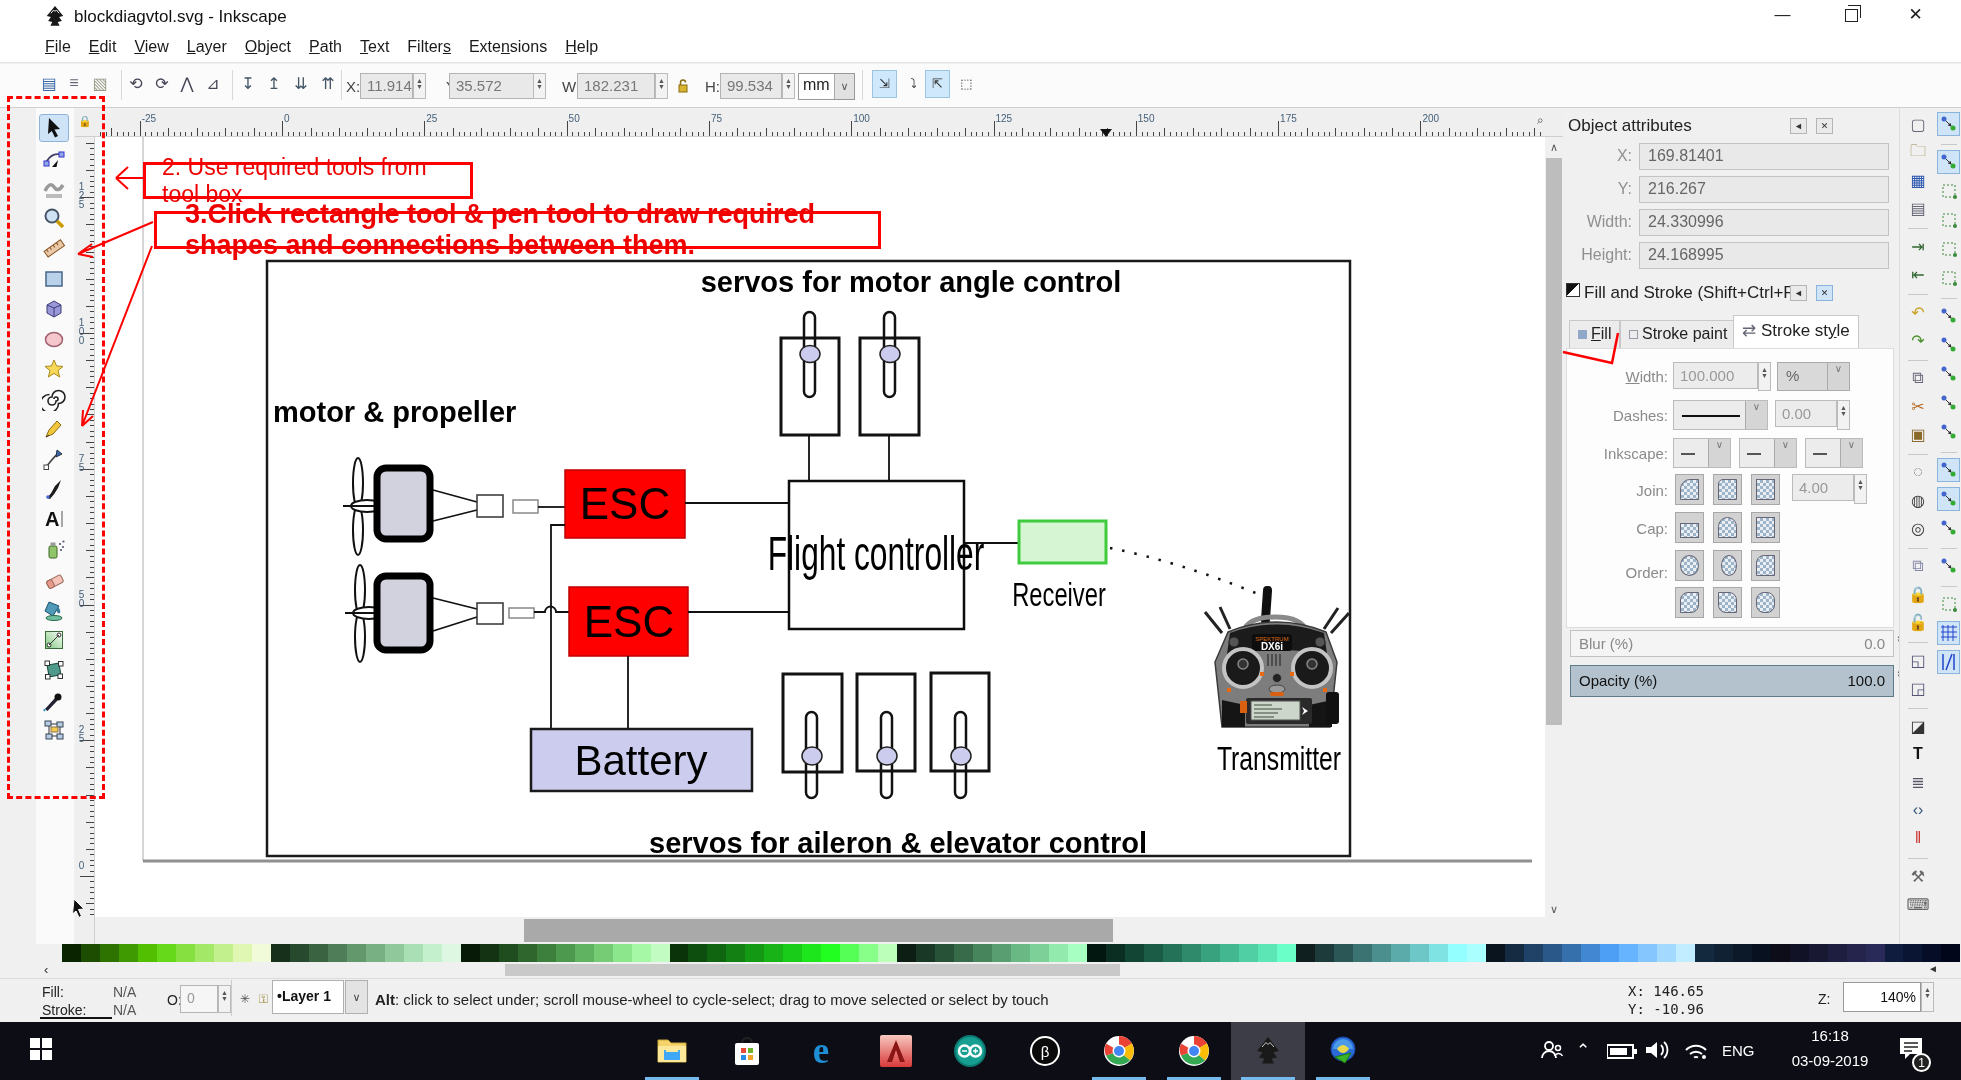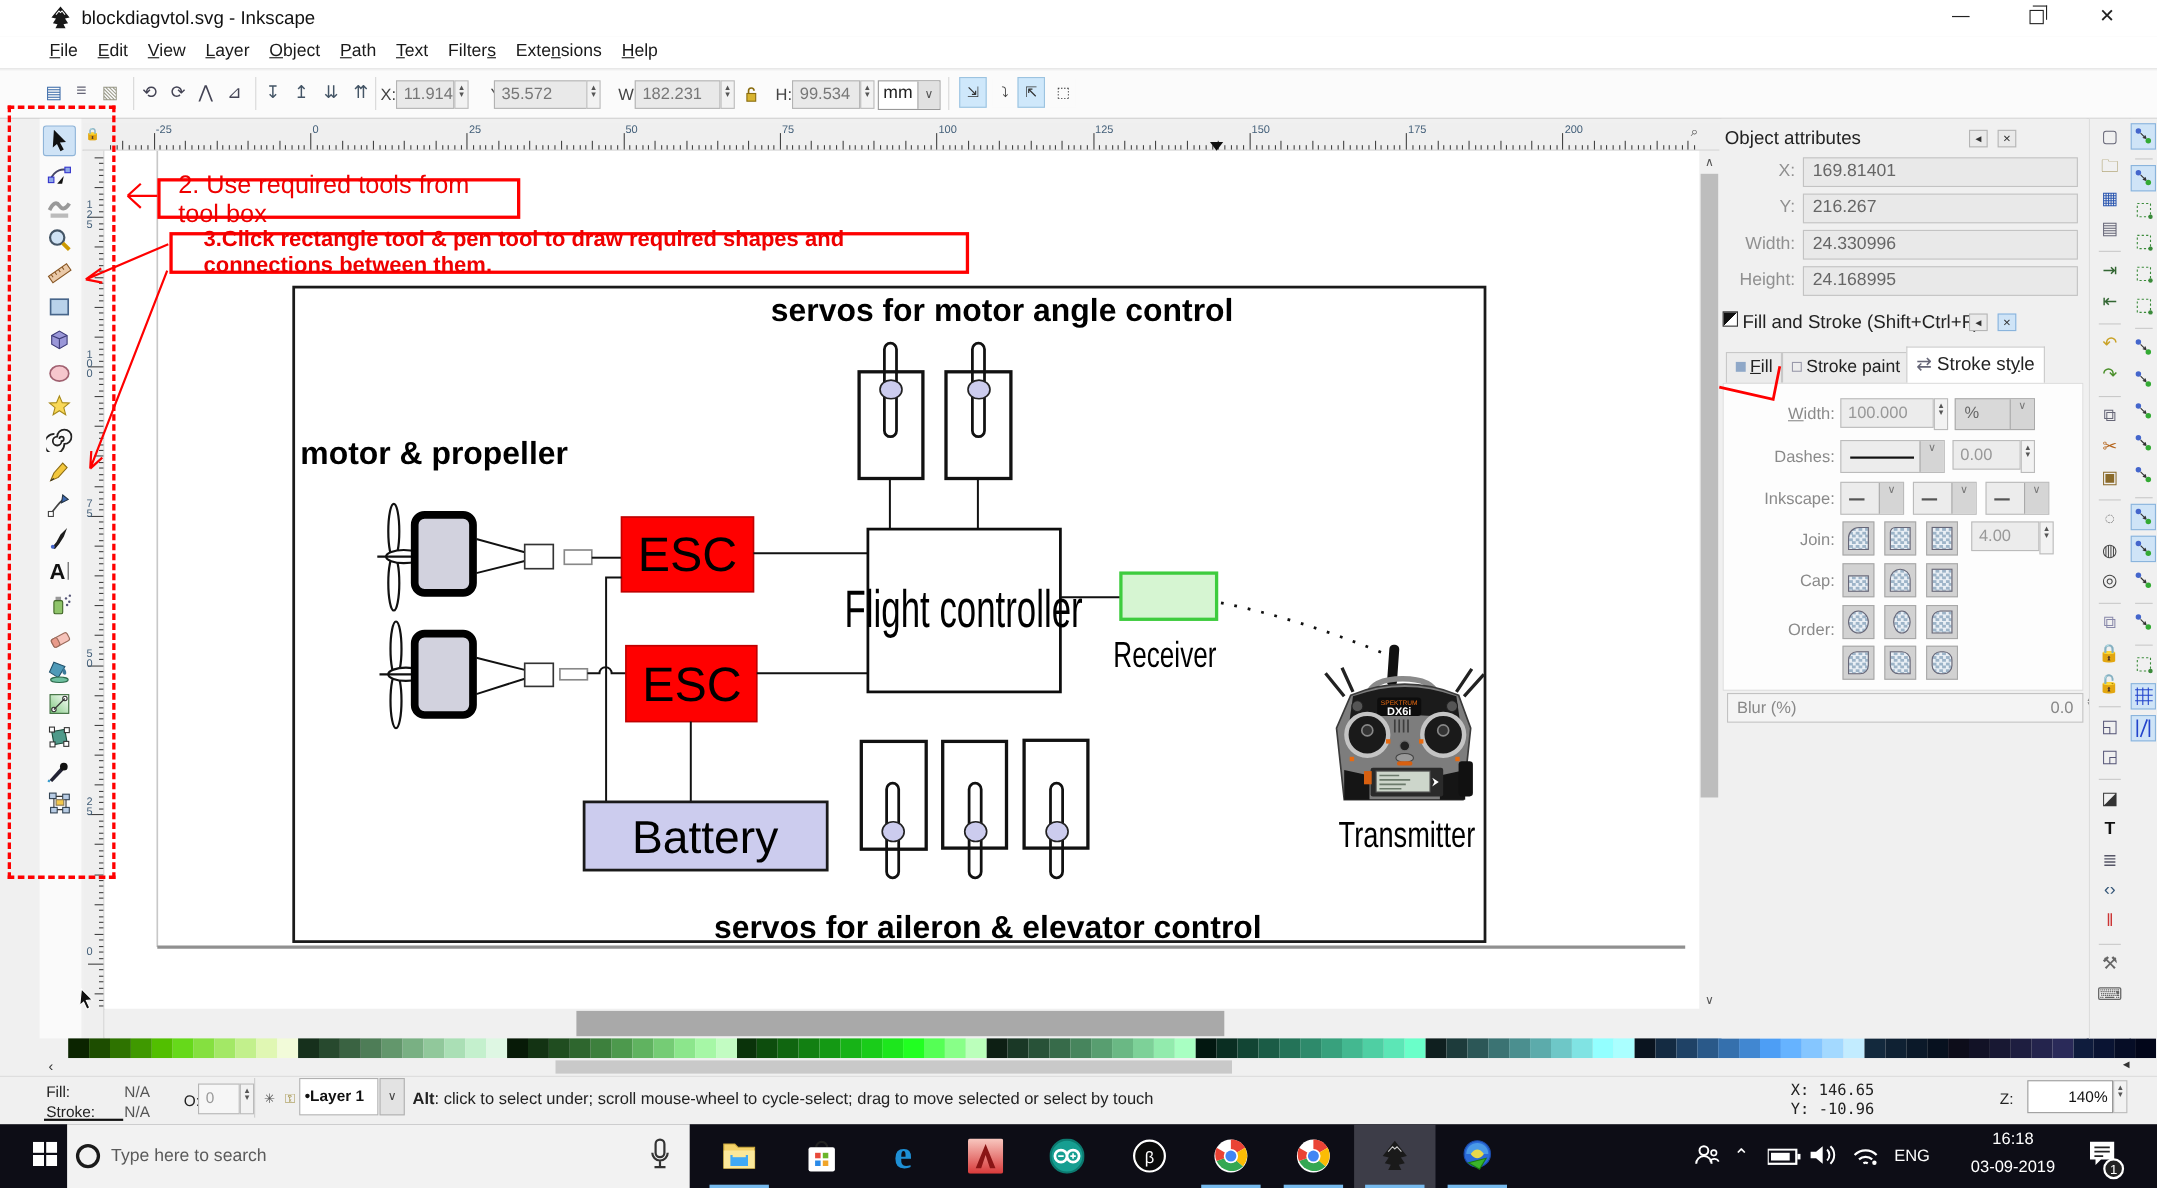--- a/index.html
+++ b/index.html
@@ -1100,20 +1100,25 @@
     </div>
   <div class="jbtn abs" style="left:1751px;top:587px">
       <i style="border-radius:8px"></i>
     </div>
 
   <div class="slider-row abs" style="top:630px">
       <span style="position:absolute;left:8px;top:4px">Blur (%)</span>
       <span style="position:absolute;right:8px;top:4px">0.0</span>
       <div class="mini-spin">▲<br>▼</div>
     </div>
+  <div class="slider-row abs" style="top:665px;height:32px;background:#b3c2cd;border-color:#5f7b8a;color:#111">
+      <span style="position:absolute;left:8px;top:6px">Opacity (%)</span>
+      <span style="position:absolute;right:8px;top:6px">100.0</span>
+      <div class="mini-spin">▲<br>▼</div>
+    </div>
 
   <div class="abs cmdcol">
       <div id="cmdicons">
         <div class="icon-cell" style="left: 6px; top: 4px; width: 24px; height: 24px; font-size: 16px; color: rgb(102, 102, 119);">▢</div>
         <div class="icon-cell" style="left: 6px; top: 32px; width: 24px; height: 24px; font-size: 16px; color: rgb(154, 138, 74);">🗀</div>
         <div class="icon-cell" style="left: 6px; top: 60px; width: 24px; height: 24px; font-size: 16px; color: rgb(42, 86, 176);">▦</div>
         <div class="icon-cell" style="left: 6px; top: 88px; width: 24px; height: 24px; font-size: 16px; color: rgb(102, 102, 119);">▤</div>
         <div class="col-sep" style="left: 8px; top: 120px; width: 20px; position: absolute;"></div>
         <div class="icon-cell" style="left: 6px; top: 126px; width: 24px; height: 24px; font-size: 16px; color: rgb(51, 102, 51);">⇥</div>
         <div class="icon-cell" style="left: 6px; top: 154px; width: 24px; height: 24px; font-size: 16px; color: rgb(51, 102, 51);">⇤</div>
@@ -1273,28 +1278,20 @@
       </div>
     </div>
 
   <div class="abs taskbar"></div>
   <svg class="abs" style="left:30px;top:1038px" width="22" height="22" viewBox="0 0 22 22">
       <rect x="0" y="0" width="10" height="10" fill="#fff"></rect>
       <rect x="12" y="0" width="10" height="10" fill="#fff"></rect>
       <rect x="0" y="12" width="10" height="10" fill="#fff"></rect>
       <rect x="12" y="12" width="10" height="10" fill="#fff"></rect>
     </svg>
-  <div class="abs search">
-    <div style="width:22px;height:22px;border:3px solid #1a1a1a;border-radius:50%;margin-left:8px"></div>
-    <div class="search-text">Type here to search</div>
-    <svg class="abs" style="left:530px;top:12px" width="18" height="30" viewBox="0 0 18 30">
-        <rect x="5" y="2" width="8" height="16" rx="4" fill="none" stroke="#333" stroke-width="2"></rect>
-        <path d="M2 14 a7 7 0 0 0 14 0 M9 21 v5 M4 27 h10" stroke="#333" stroke-width="2" fill="none"></path>
-      </svg>
-  </div>
   <div id="apps">
       <div class="tb-slot" style="left: 635px;">
         <svg width="32" height="30" viewBox="0 0 32 30">
           <path d="M2 4 h10 l3 3 h15 v19 H2 Z" fill="#f5d36a" stroke="#c9a63a"></path>
           <path d="M2 10 h28 v16 H2 Z" fill="#fbe89a"></path>
           <rect x="8" y="14" width="16" height="10" fill="#3fa9f5"></rect>
           <rect x="10" y="12" width="12" height="4" fill="#fbe89a"></rect>
         </svg>
         <div class="tb-underline"></div>
       </div>
@@ -1403,21 +1400,21 @@
   <svg class="abs" style="left:1898px;top:1036px" width="26" height="24" viewBox="0 0 26 24">
       <path d="M2 2 h22 v16 h-12 l-5 5 v-5 h-5 Z" fill="#fff"></path>
       <path d="M6 7 h14 M6 11 h14 M6 15 h8" stroke="#222" stroke-width="1.6"></path>
     </svg>
   <div class="abs" style="left:1912px;top:1053px;width:19px;height:19px;border-radius:50%;background:#222;border:2px solid #fff;color:#fff;font-size:12px;text-align:center;line-height:17px">1</div>
 
   <div class="dashed-rect"></div>
   <div class="ann-box" style="left:143px;top:162px;width:330px;height:37px;font-size:23px;font-weight:500;padding-left:16px">
       <span>2. Use required tools from tool box</span>
     </div>
-  <div class="ann-box" style="left:154px;top:211px;width:727px;height:38px;font-size:20px;font-weight:bold;padding-left:28px">
+  <div class="ann-box" style="left:154px;top:211px;width:727px;height:38px;font-size:27px;font-weight:bold;padding-left:28px">
       <span>3.Click rectangle tool &amp; pen tool to draw required shapes and connections between them.</span>
     </div>
   <svg class="abs" style="left:0;top:0;z-index:55;pointer-events:none" width="300" height="500" viewBox="0 0 300 500">
     <path d="M143 178 H116 M116 178 l12 -11 M116 178 l12 11" stroke="#f00" stroke-width="2" fill="none"></path>
     <path d="M153 222 L78 254 M78 254 l14 -10 M78 254 l15 3" stroke="#f00" stroke-width="2" fill="none"></path>
     <path d="M152 246 L82 426 M82 426 l1 -16 M82 426 l11 -10" stroke="#f00" stroke-width="2" fill="none"></path>
     <path d="M38 352 L63 332 M38 352 l3 -14 M38 352 l14 -2" stroke="#f00" stroke-width="0" fill="none"></path>
   </svg>
   <svg class="abs" style="left:1555px;top:325px;z-index:55" width="80" height="50" viewBox="0 0 80 50">
     <path d="M8 27 L57 38 L63 8" stroke="#f00" stroke-width="2.5" fill="none"></path>

